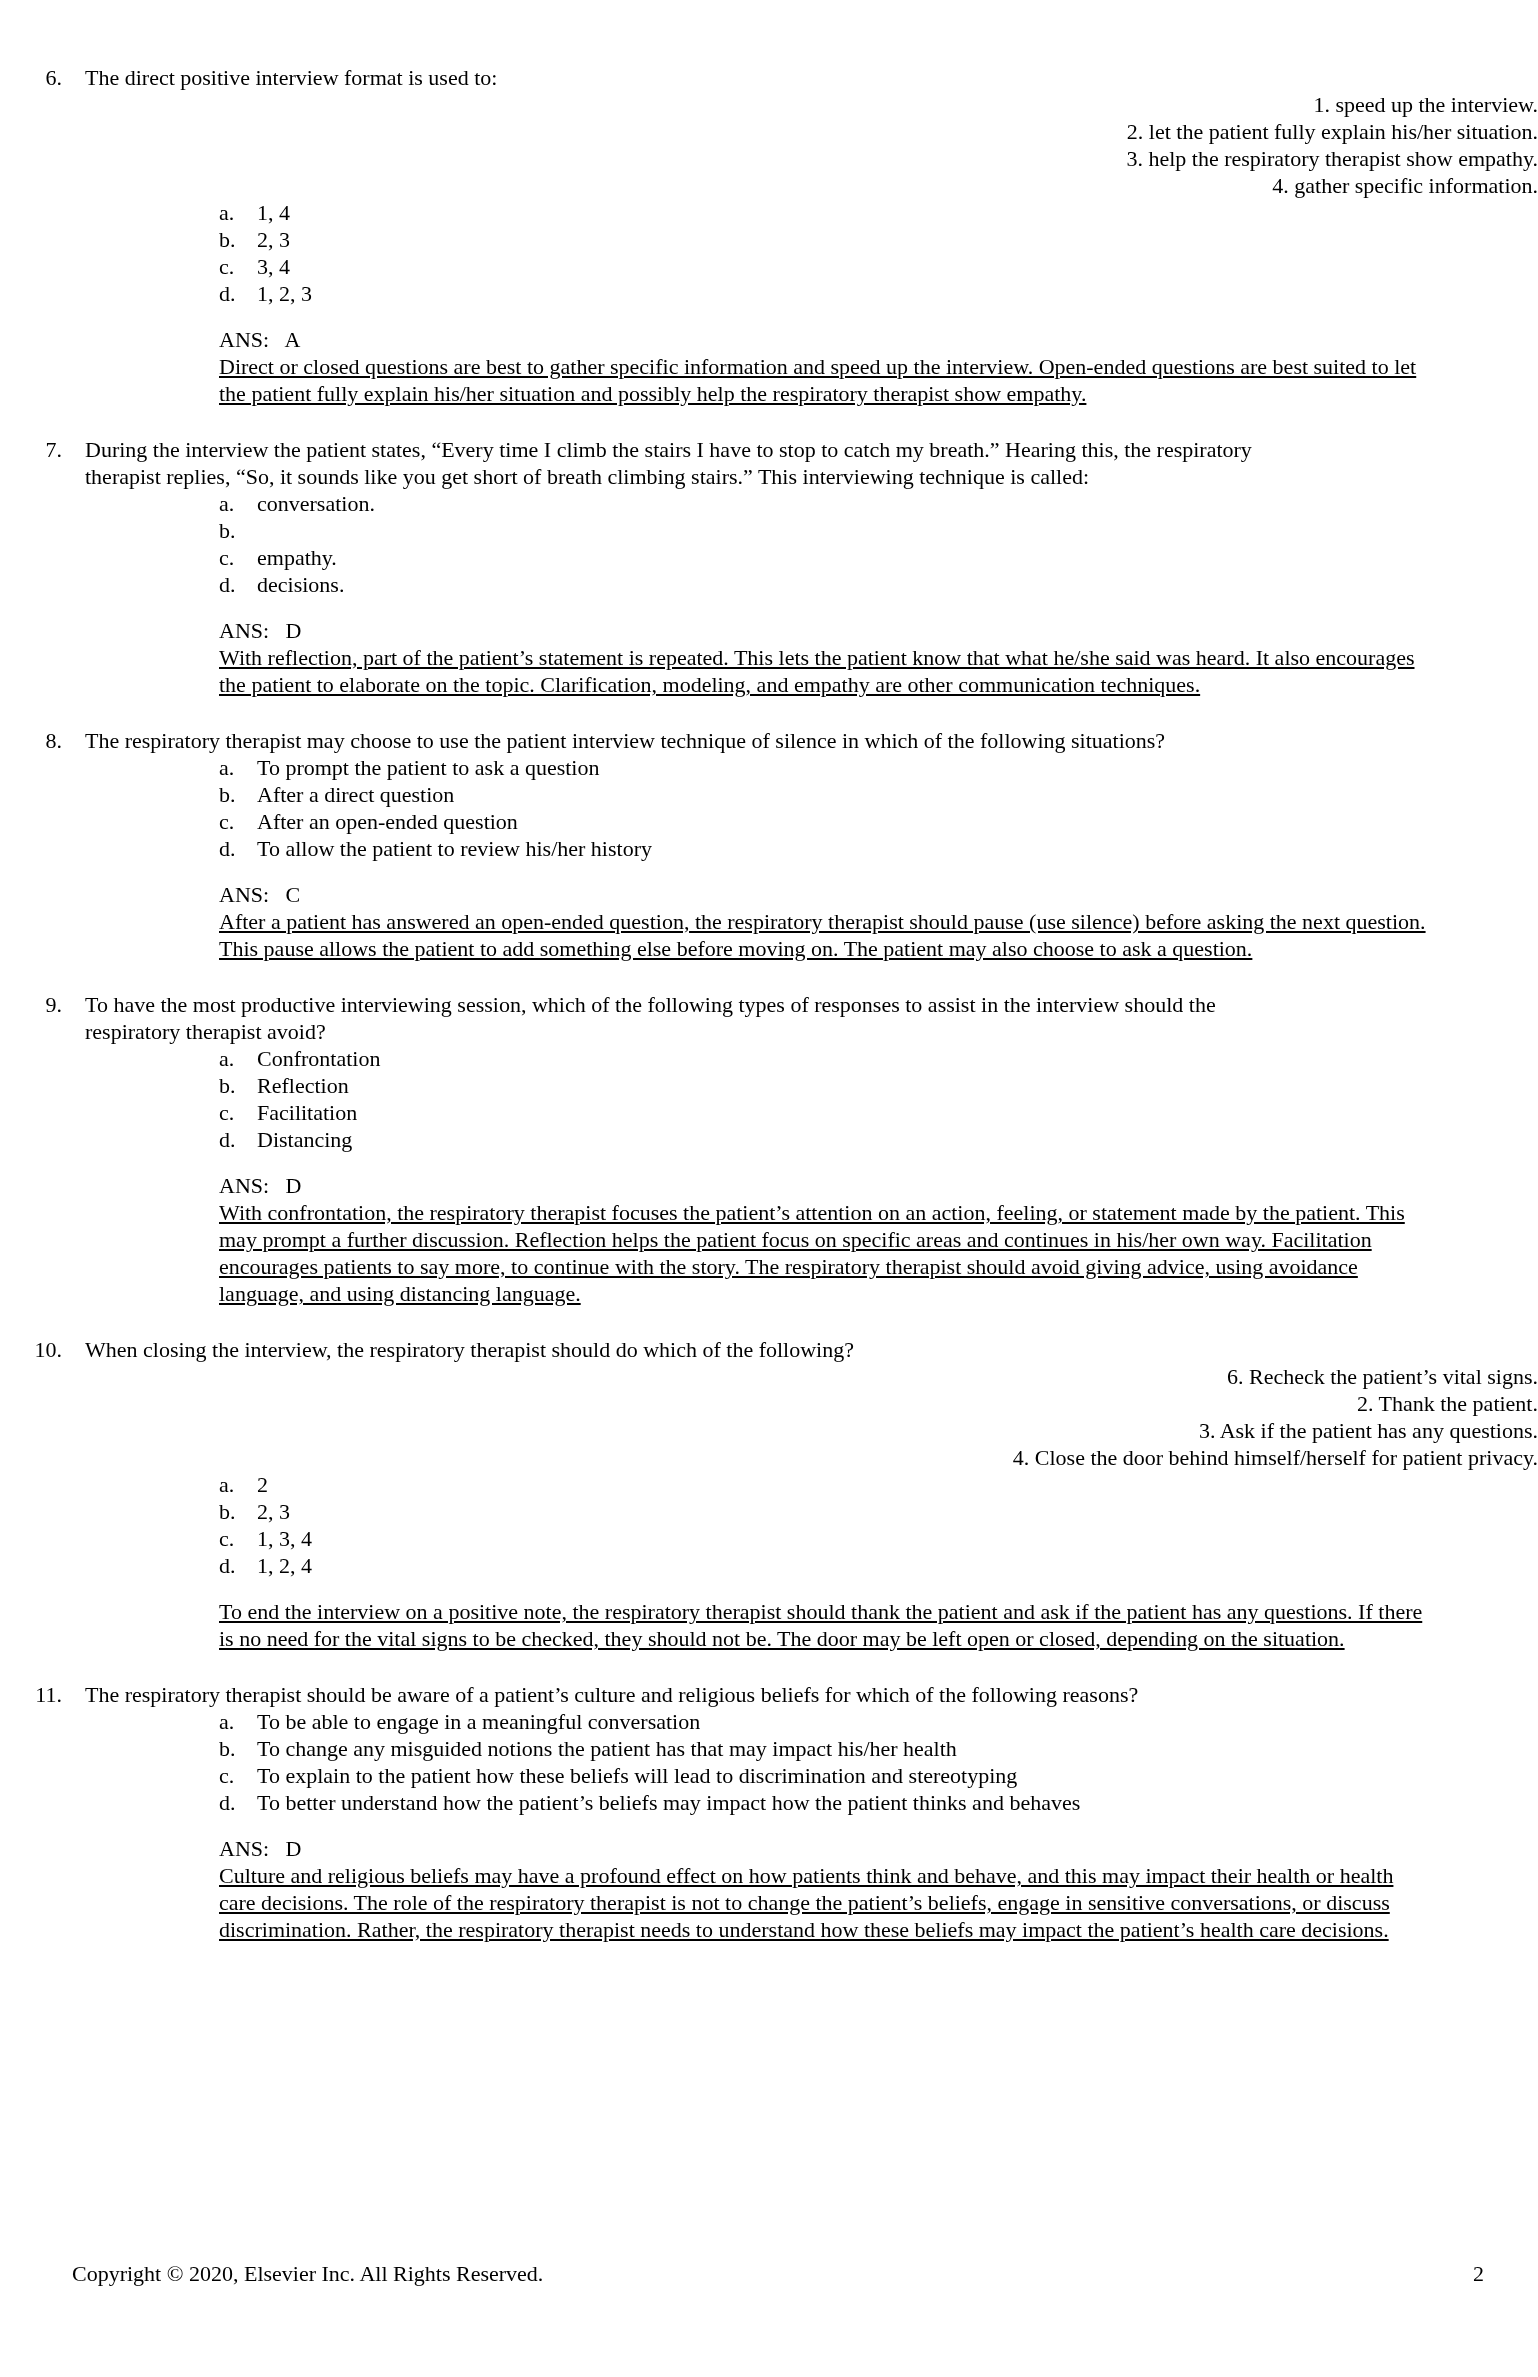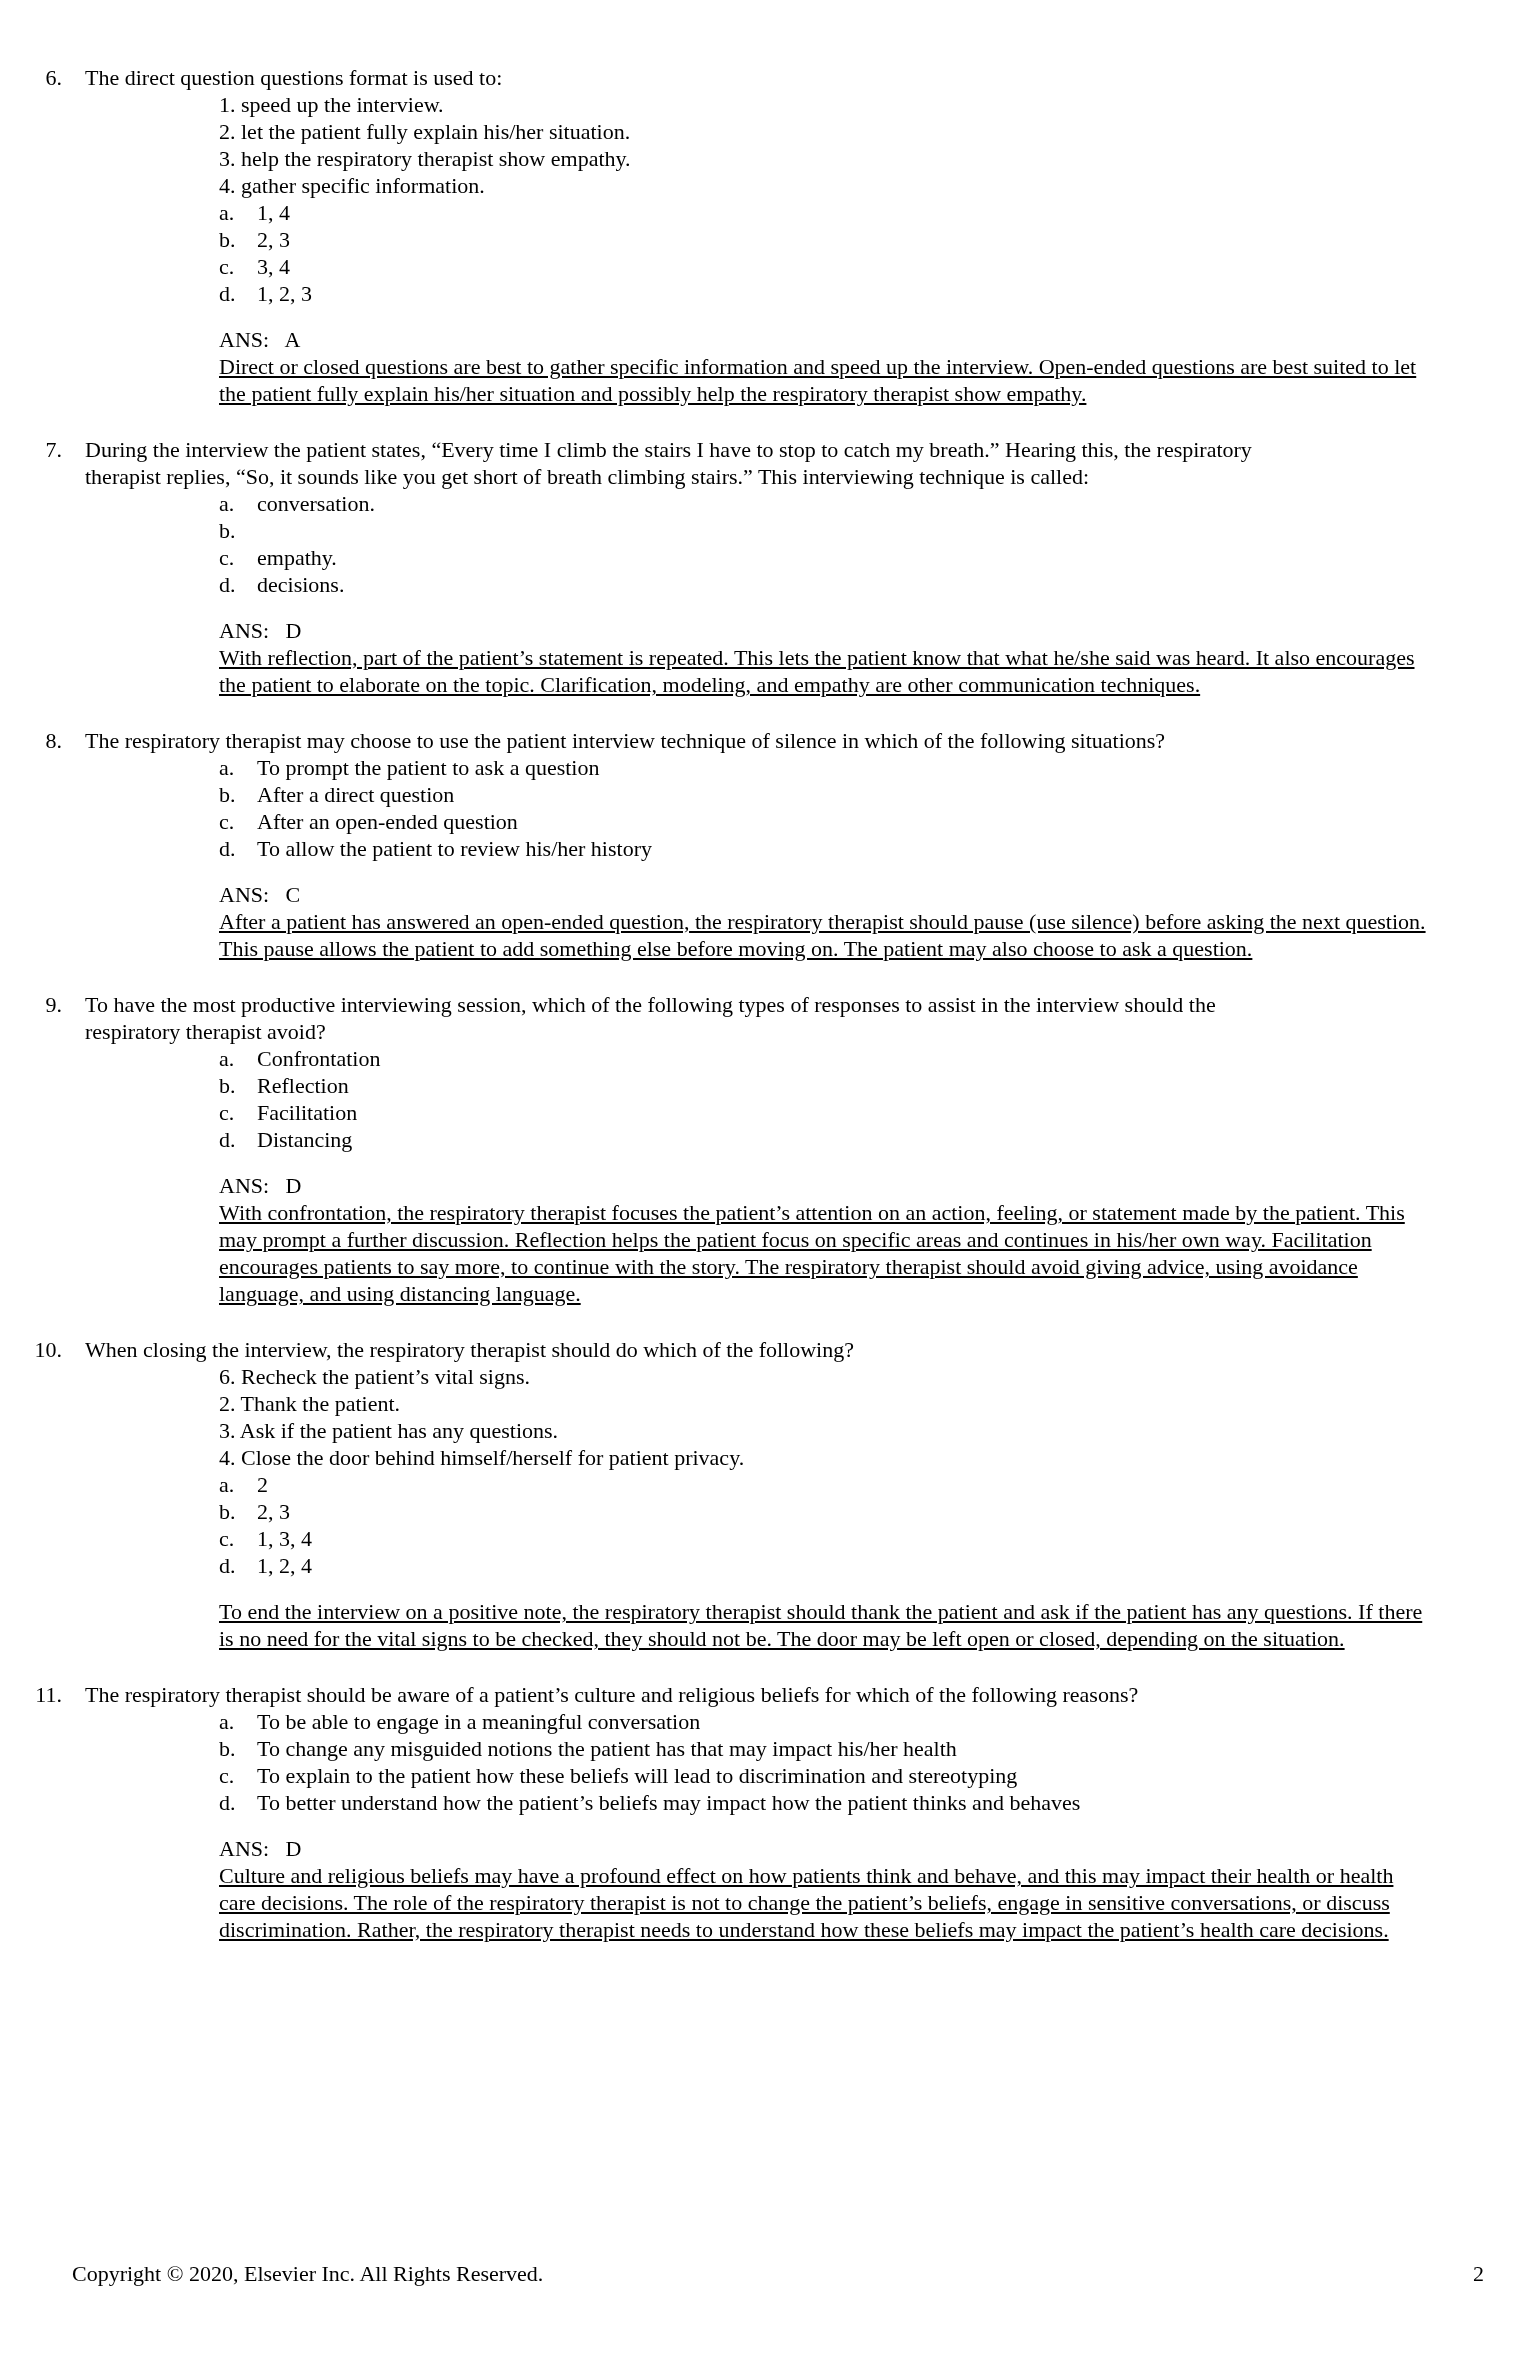--- a/index.html
+++ b/index.html
@@ -54,20 +54,21 @@
   .numlist {
     margin: 0;
     padding: 0;
     list-style: none;
   }
   .numitem {
     margin-left: 219px;
     font-size: 22px;
     line-height: 27px;
     white-space: nowrap;
+    text-align: right;
   }
   
   .optlist {
     margin: 0;
     padding: 0;
     list-style: none;
   }
   .optitem {
     display: flex;
     align-items: flex-start;
@@ -126,21 +127,21 @@
 </head>
 <body>
 
 <div class="page">
 
   <div class="content">
 
     <div class="qblock">
       <div class="qhead">
         <div class="qnum">6.</div>
-        <div class="qstem">The direct question questions format is used to:</div>
+        <div class="qstem">The direct positive interview format is used to:</div>
       </div>
       <div class="numlist">
         <div class="numitem">1. speed up the interview.</div>
         <div class="numitem">2. let the patient fully explain his/her situation.</div>
         <div class="numitem">3. help the respiratory therapist show empathy.</div>
         <div class="numitem">4. gather specific information.</div>
       </div>
       <div class="optlist">
         <div class="optitem">
           <span class="optlabel">a.</span>

